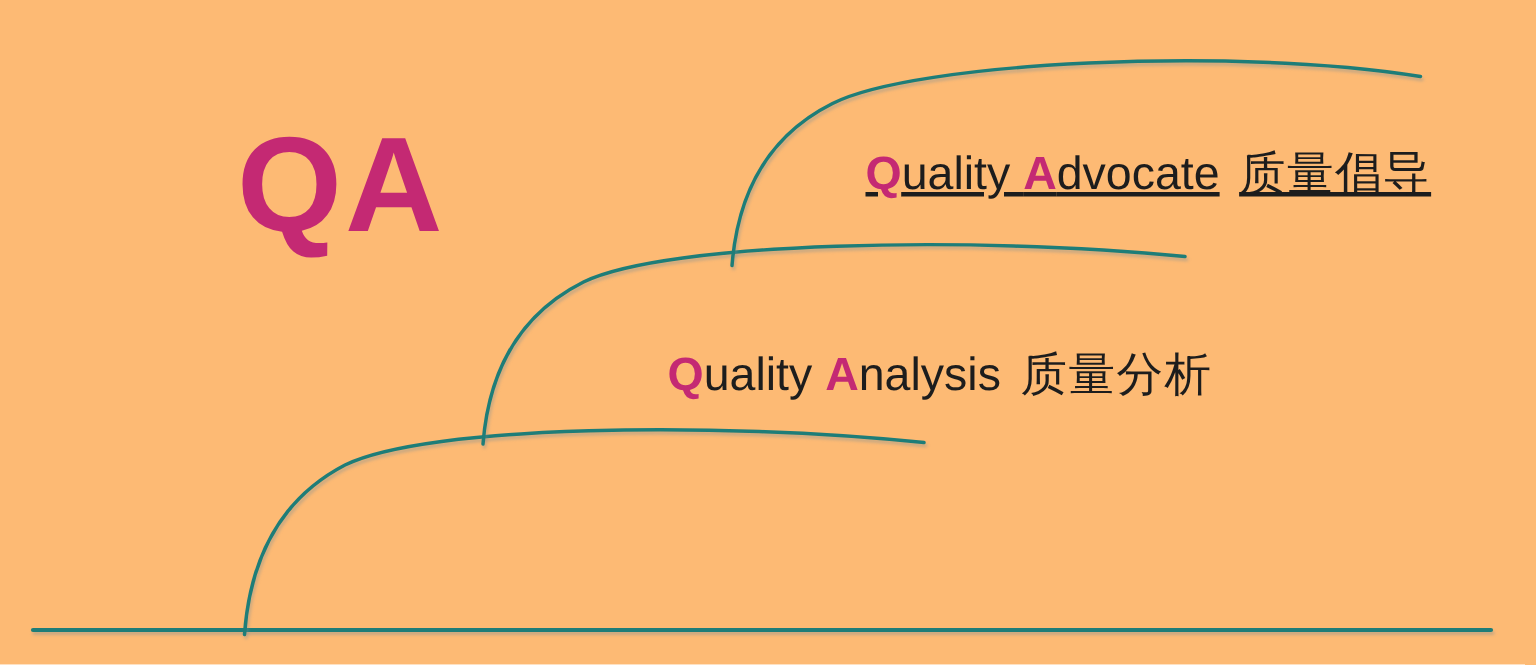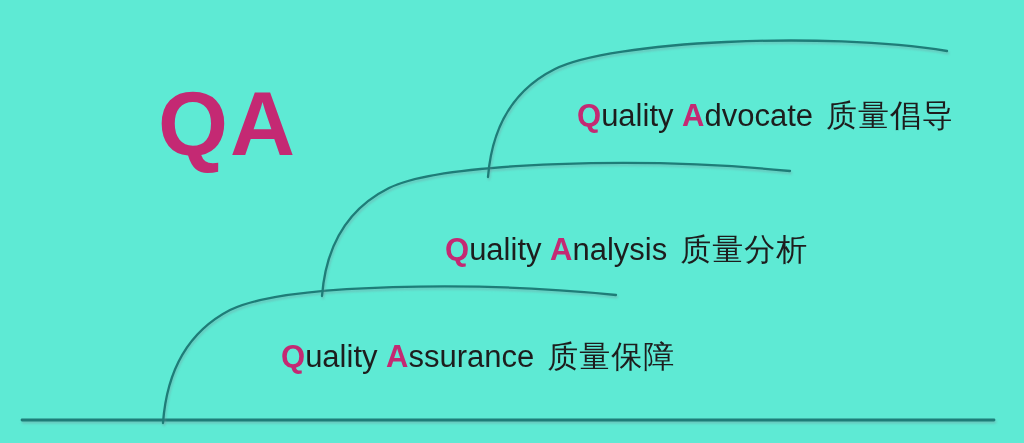--- a/index.html
+++ b/index.html
@@ -5,21 +5,21 @@
   html, body {
     margin: 0;
     padding: 0;
     background: #ffffff;
     font-family: "Liberation Sans", "DejaVu Sans", sans-serif;
   }
   .stage {
     position: relative;
     width: 1024px;
     height: 443px;
-    background: #5eead4;
+    background: #fdba74;
     overflow: hidden;
   }
   svg.curves {
     position: absolute;
     left: 0;
     top: 0;
     width: 1024px;
     height: 443px;
   }
   svg.curves path {
@@ -48,21 +48,21 @@
     color: var(--text-color, #1d1d1d);
   }
   .label .hl {
     color: var(--accent-color, #c42973);
     font-weight: bold;
   }
   .label .zh {
     margin-left: 13px;
     letter-spacing: 1px;
   }
-  .label-advocate  { left: 577px; top: 97px;  }
+  .label-advocate  { left: 577px; top: 97px; text-decoration: underline;  }
   .label-analysis  { left: 445px; top: 214px; margin-top: 17px; }
   .label-assurance { left: 281px; top: 338px; }
 </style>
 </head>
 <body>
 
 <div class="stage">
 
   <svg class="curves" viewBox="0 0 1024 443" aria-hidden="true">
     <path class="base" d="M22,420 L994,420"></path>
@@ -70,15 +70,14 @@
     <path class="curve" d="M322,296 C325,258 339,213 389,188 C444,161 650,157 790,171"></path>
     <path class="curve" d="M488,177 C491,139 505,94 555,69 C610,41 825,31 947,51"></path>
   </svg>
 
   <div class="qa-title">QA</div>
 
   <div class="label label-advocate"><span class="hl">Q</span><span>uality </span><span class="hl">A</span><span>dvocate</span><span class="zh">质量倡导</span></div>
 
   <div class="label label-analysis"><span class="hl">Q</span><span>uality </span><span class="hl">A</span><span>nalysis</span><span class="zh">质量分析</span></div>
 
-  <div class="label label-assurance"><span class="hl">Q</span><span>uality </span><span class="hl">A</span><span>ssurance</span><span class="zh">质量保障</span></div>
 
 </div>
 
 </body></html>

